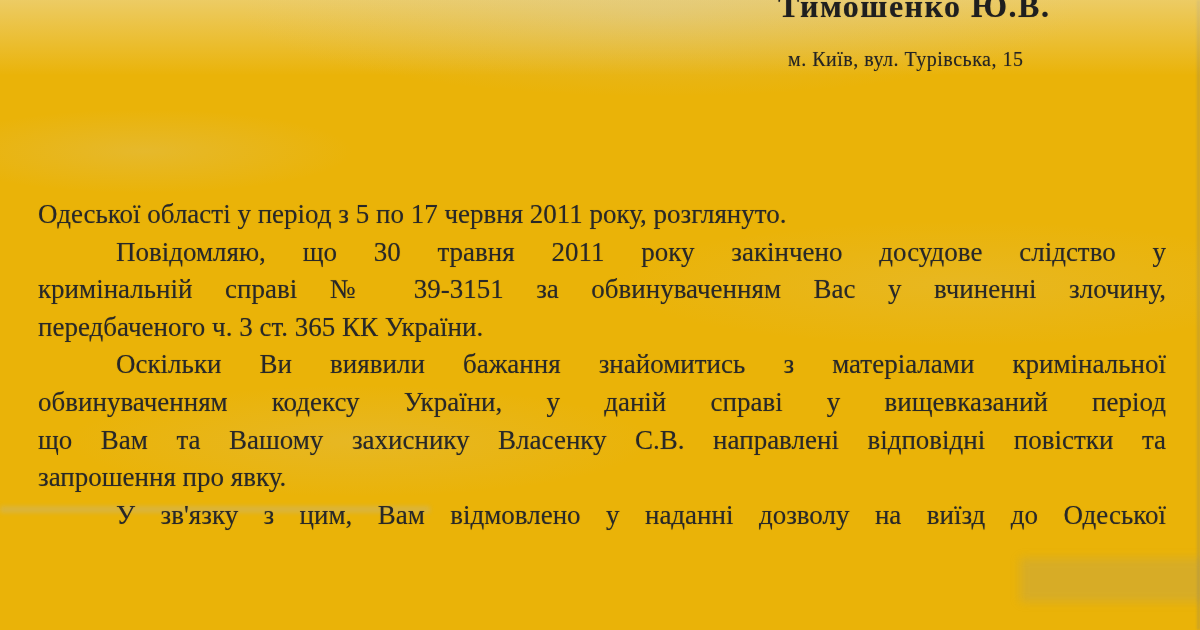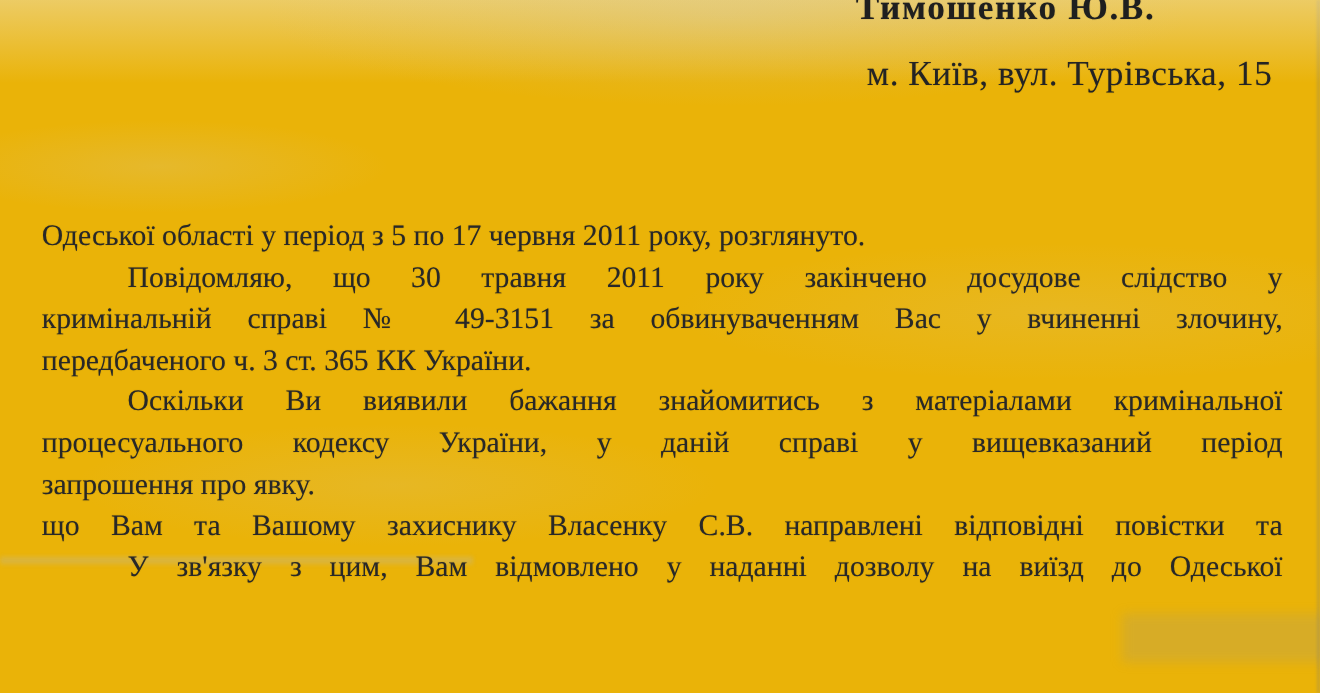--- a/index.html
+++ b/index.html
@@ -77,21 +77,21 @@
     font-weight: 700;
     letter-spacing: 1.5px;
     color: #1f1f1f;
     text-shadow: 0 0 1px rgba(30,30,30,0.45);
     white-space: nowrap;
   }
   .recipient-address {
     position: absolute;
     left: 10px;
     top: 60px;
-    font-size: 32px;
+    font-size: 20px;
     letter-spacing: 0.5px;
     color: #242424;
     text-shadow: 0 0 1px rgba(30,30,30,0.35);
     white-space: nowrap;
   }
 
   .letter-body {
     position: absolute;
     left: 38px;
     top: 196px;
@@ -132,22 +132,22 @@
   <div class="artifact-edge-right"></div>
 
   <div class="header-block">
     <div class="recipient-name">Тимошенко Ю.В.</div>
     <div class="recipient-address">м. Київ, вул. Турівська, 15</div>
   </div>
 
   <div class="letter-body">
     <div class="line">Одеської області у період з 5 по 17 червня 2011 року, розглянуто.</div>
     <div class="line justify indent">Повідомляю, що 30 травня 2011 року закінчено досудове слідство у</div>
-    <div class="line justify">кримінальній справі № 49-3151 за обвинуваченням Вас у вчиненні злочину,</div>
+    <div class="line justify">кримінальній справі № 39-3151 за обвинуваченням Вас у вчиненні злочину,</div>
     <div class="line">передбаченого ч. 3 ст. 365 КК України.</div>
     <div class="line justify indent">Оскільки Ви виявили бажання знайомитись з матеріалами кримінальної</div>
-    <div class="line justify">процесуального кодексу України, у даній справі у вищевказаний період</div>
+    <div class="line justify">обвинуваченням кодексу України, у даній справі у вищевказаний період</div>
+    <div class="line justify">що Вам та Вашому захиснику Власенку С.В. направлені відповідні повістки та</div>
     <div class="line">запрошення про явку.</div>
-    <div class="line justify">що Вам та Вашому захиснику Власенку С.В. направлені відповідні повістки та</div>
     <div class="line justify indent">У зв'язку з цим, Вам відмовлено у наданні дозволу на виїзд до Одеської</div>
   </div>
 
 </div>
 
 </body></html>

